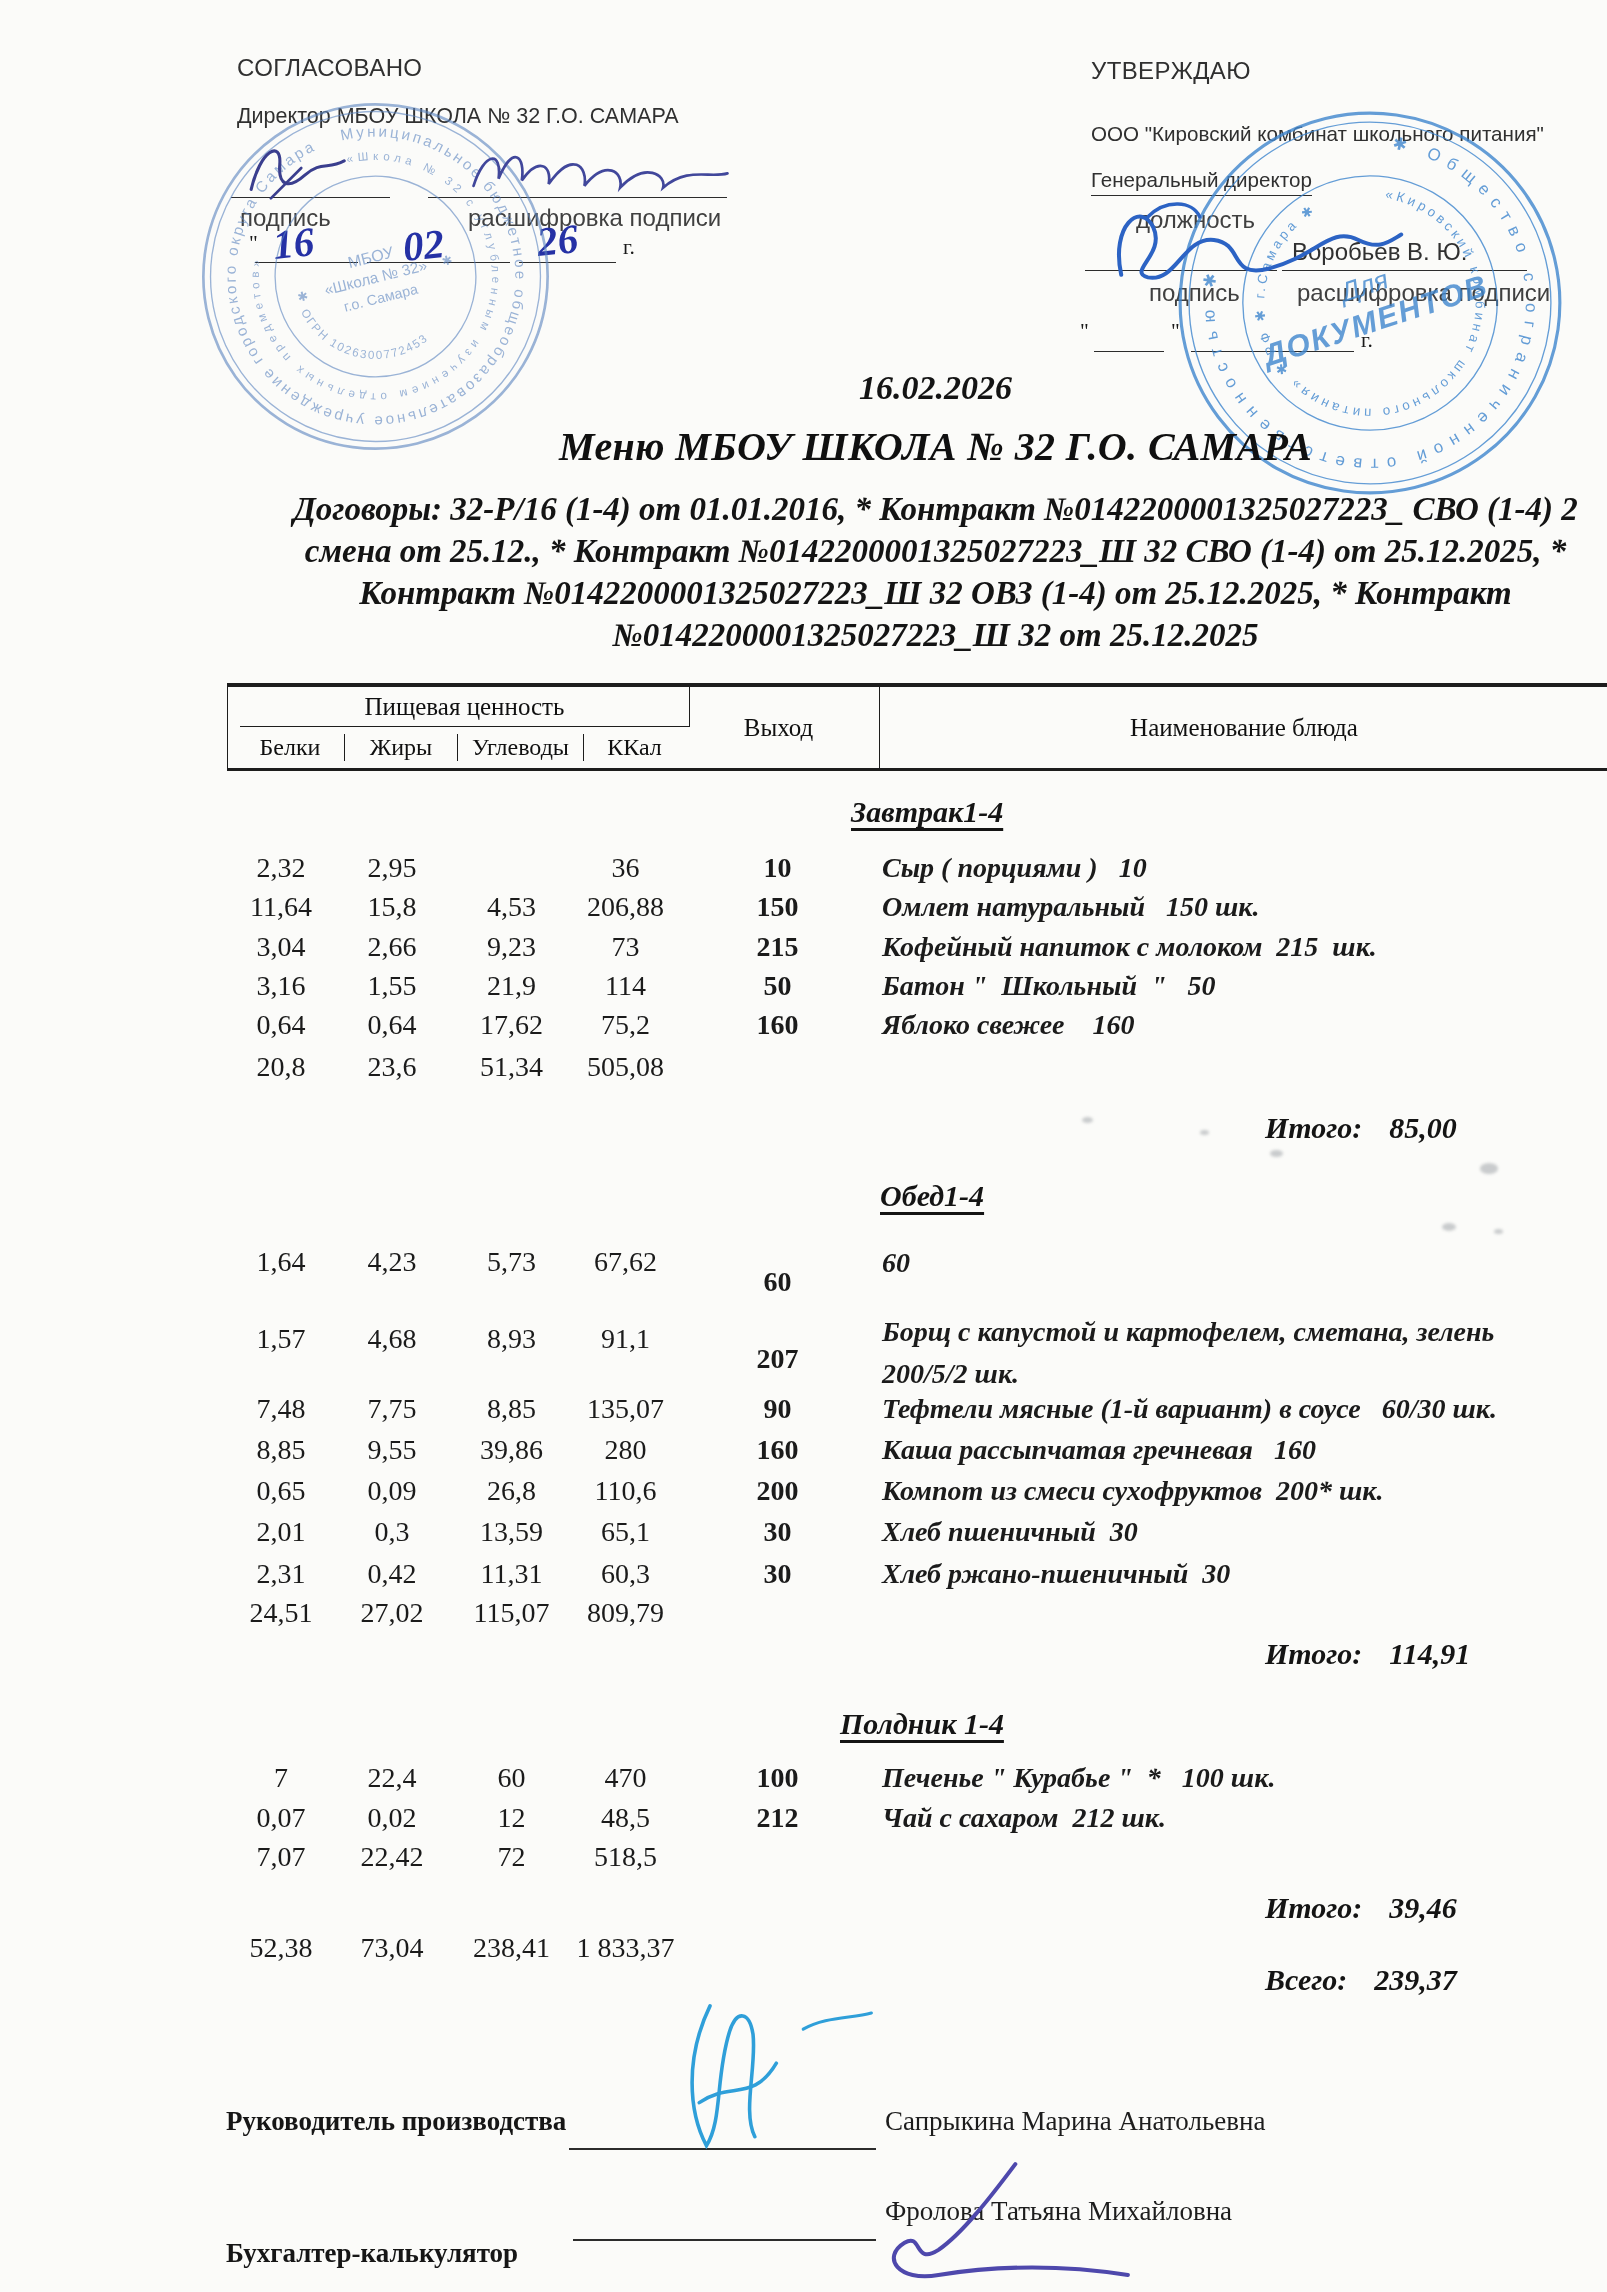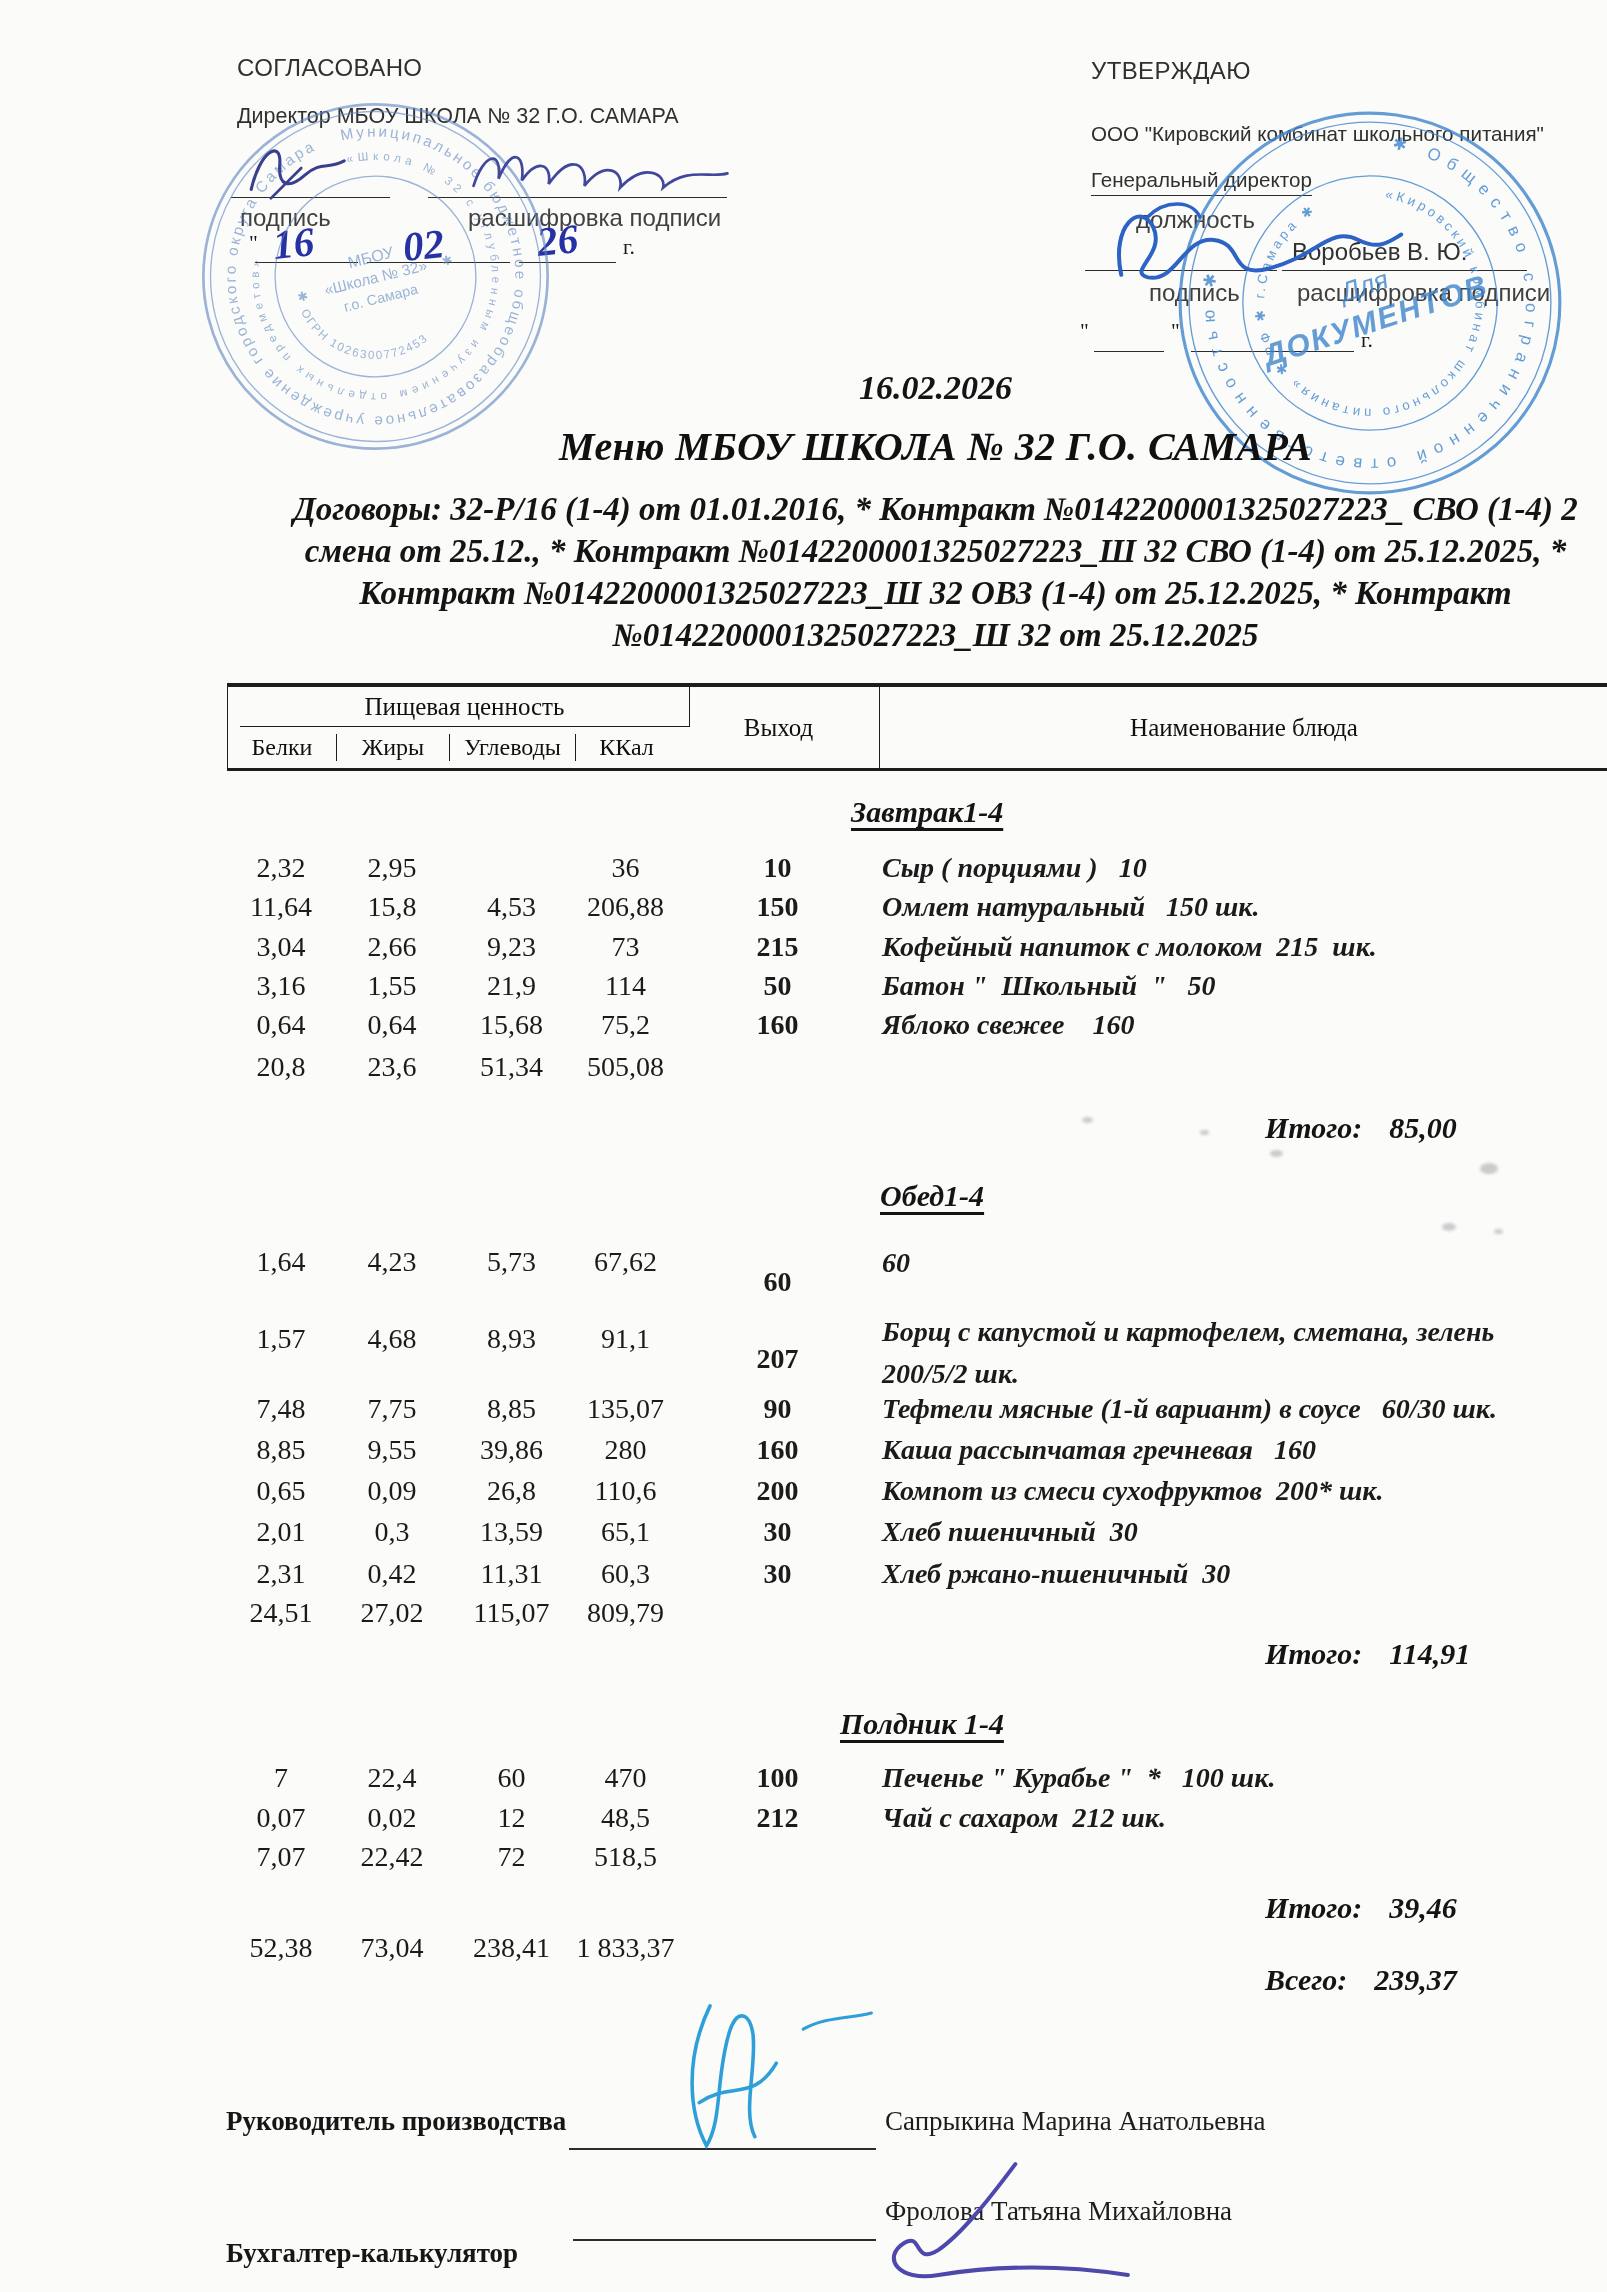--- a/index.html
+++ b/index.html
@@ -26,21 +26,21 @@
   .docdate{font-size:34px;font-weight:bold;font-style:italic;color:#141414;}
   .doctitle{font-size:40px;font-weight:bold;font-style:italic;letter-spacing:0.4px;color:#101010;}
   .contracts{font-size:33px;font-weight:bold;font-style:italic;line-height:42px;color:#141414;}
 
   
   .thead{position:absolute;left:227px;top:683px;width:1381px;height:81px;
          border-top:4.5px solid #1d1d1d;border-bottom:3.6px solid #1d1d1d;border-left:1.8px solid #1d1d1d;
          font-size:25px;color:#101010;}
   .thead .cellbox{position:absolute;display:flex;align-items:center;justify-content:center;}
   .th-group{left:12px;top:0;width:449px;height:39px;border-bottom:1.8px solid #1d1d1d;border-right:1.8px solid #1d1d1d;}
-  .th-sub{position:absolute;left:0;top:40px;width:450px;height:40px;display:flex;align-items:center;}
+  .th-sub{position:absolute;left:8px;top:40px;width:450px;height:40px;display:flex;align-items:center;}
   .th-sub span{display:flex;align-items:center;justify-content:center;font-size:24px;}
   .th-b{width:108px;border-right:1.8px solid #1d1d1d;}
   .th-f{width:112px;border-right:1.8px solid #1d1d1d;}
   .th-c{width:125px;border-right:1.8px solid #1d1d1d;}
   .th-k{width:101px;}
   .th-out{left:450px;top:0;width:201px;height:81px;border-right:1.8px solid #1d1d1d;}
   .th-dish{left:651px;top:0;width:730px;height:81px;}
 
   
   .mrow{position:absolute;left:0;width:1608px;line-height:1.2;font-size:28px;color:#1b1b1b;padding-left:28px;}
@@ -216,21 +216,21 @@
     <span class="cell cb">3,16</span>
     <span class="cell cf">1,55</span>
     <span class="cell cc">21,9</span>
     <span class="cell ck">114</span>
     <span class="cell co">50</span>
     <span class="cell cn">Батон "  Школьный  "   50</span>
   </div>
   <div class="mrow" style="top:1008px;">
     <span class="cell cb">0,64</span>
     <span class="cell cf">0,64</span>
-    <span class="cell cc">15,68</span>
+    <span class="cell cc">17,62</span>
     <span class="cell ck">75,2</span>
     <span class="cell co">160</span>
     <span class="cell cn">Яблоко свежее    160</span>
   </div>
   <div class="mrow" style="top:1050px;">
     <span class="cell cb">20,8</span>
     <span class="cell cf">23,6</span>
     <span class="cell cc">51,34</span>
     <span class="cell ck">505,08</span>
   </div>

